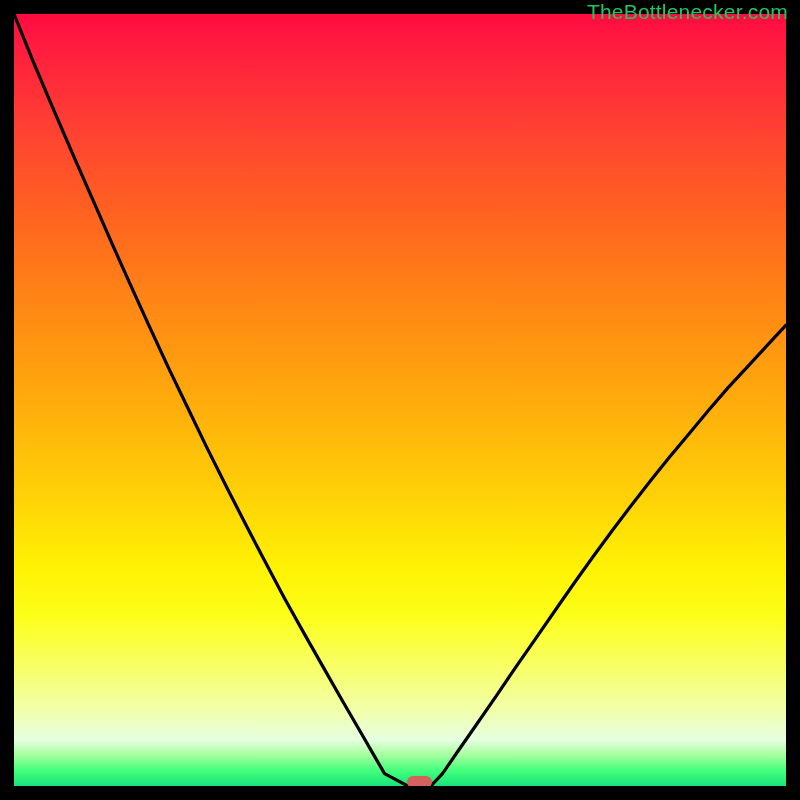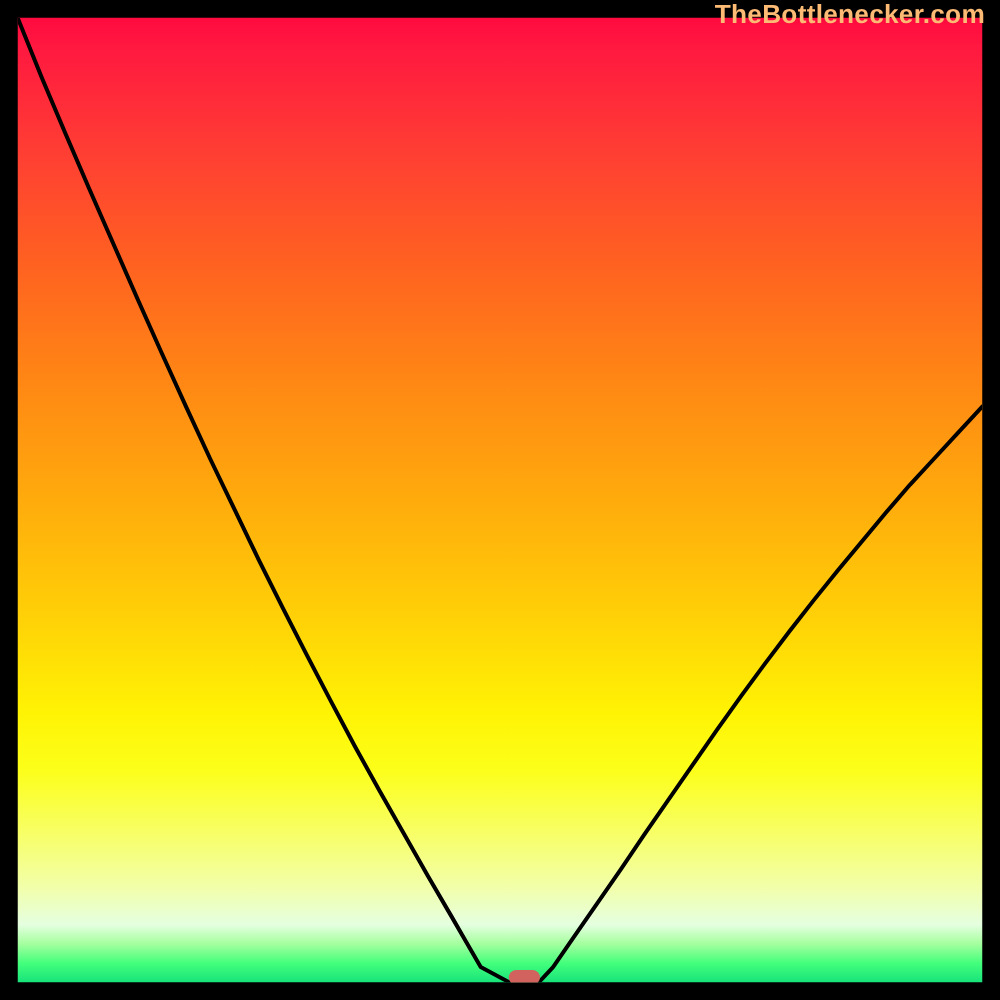--- a/index.html
+++ b/index.html
@@ -52,24 +52,24 @@
   }
   .marker {
     position: absolute;
     border-radius: 999px;
     background: #d2625e;
   }
   .watermark {
     position: absolute;
     top: 0;
     right: 12px;
-    color: #fdba74;
+    color: #22c55e;
     font-size: 21px;
     letter-spacing: 0.2px;
-    font-weight: 700;
+    font-weight: 400;
     user-select: none;
   }
 </style>
 </head>
 <body>
 
 <div class="plot-area">
   <div class="gradient"></div>
 
   <svg class="curve" viewBox="0 0 772 772" preserveAspectRatio="none">

